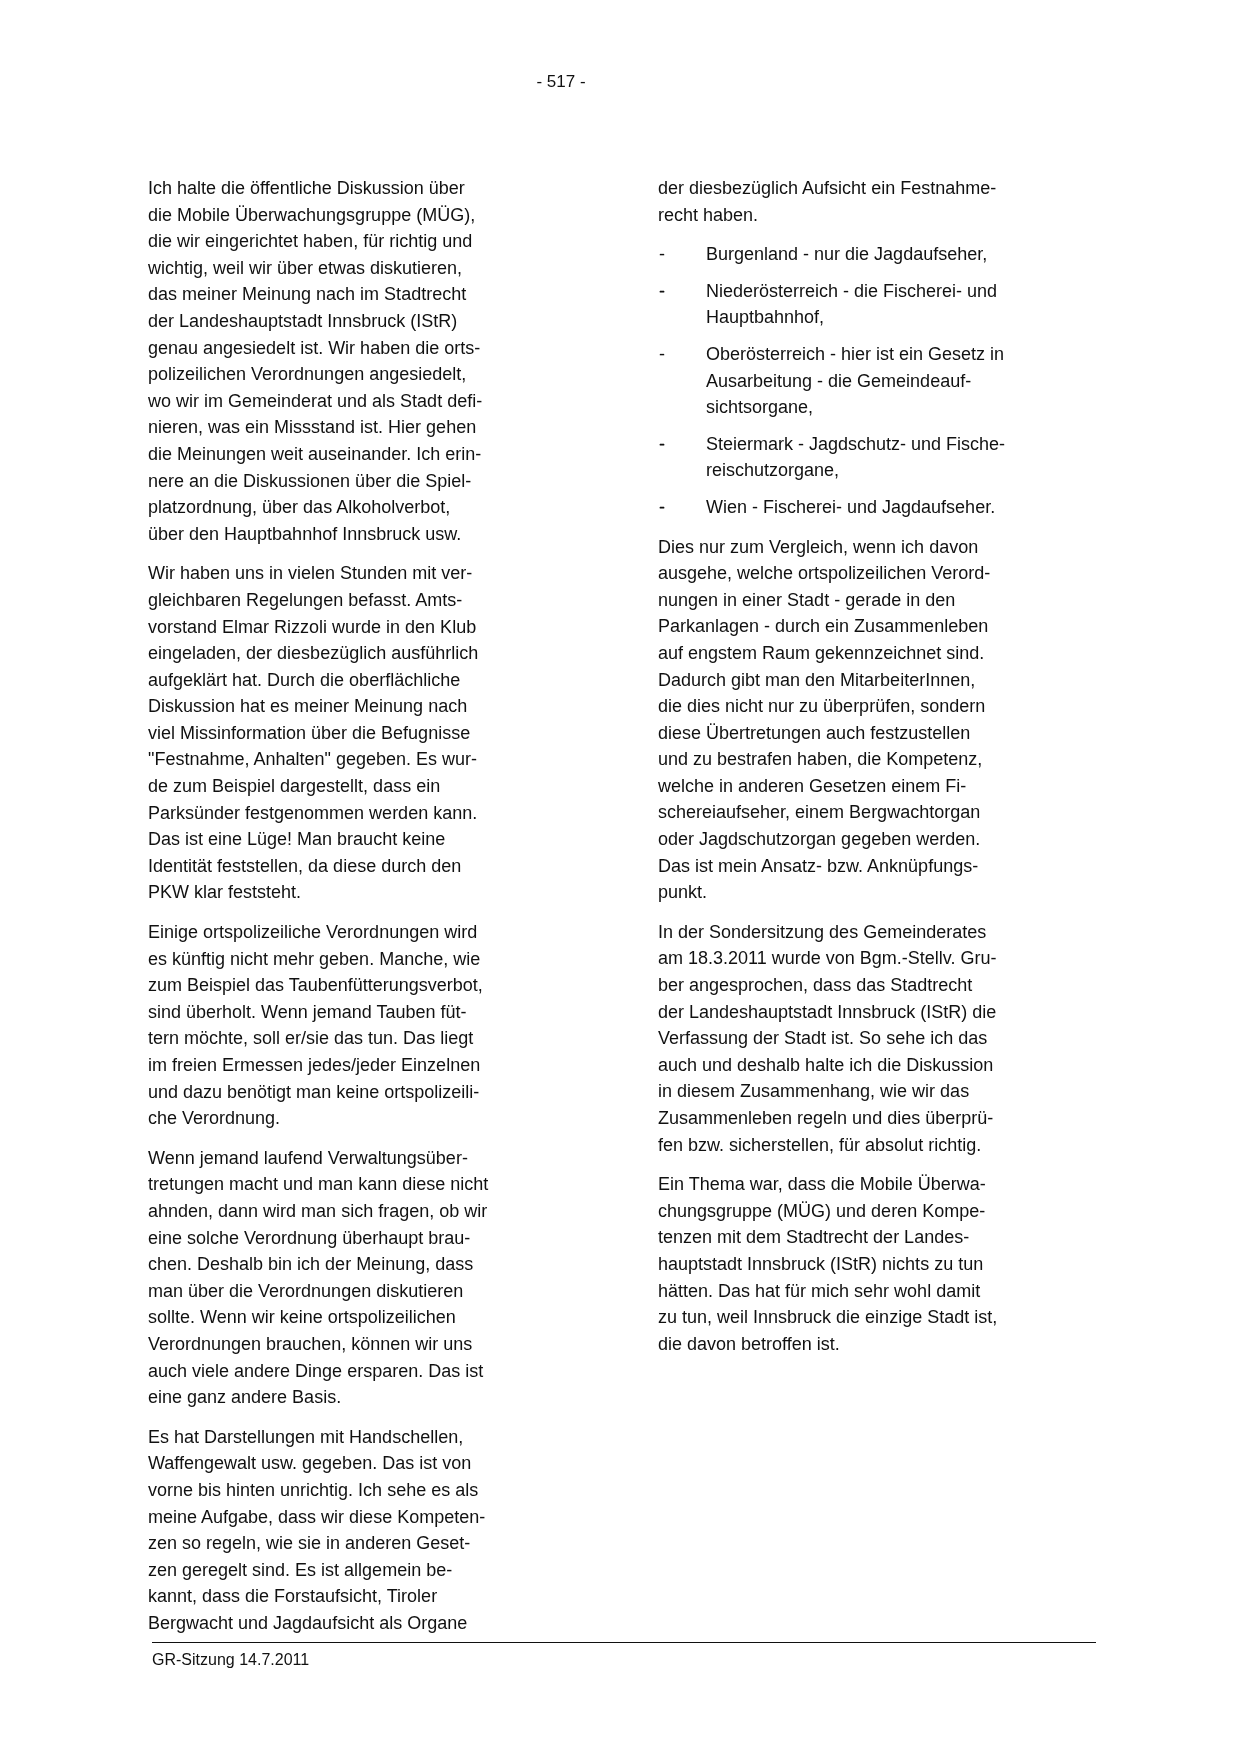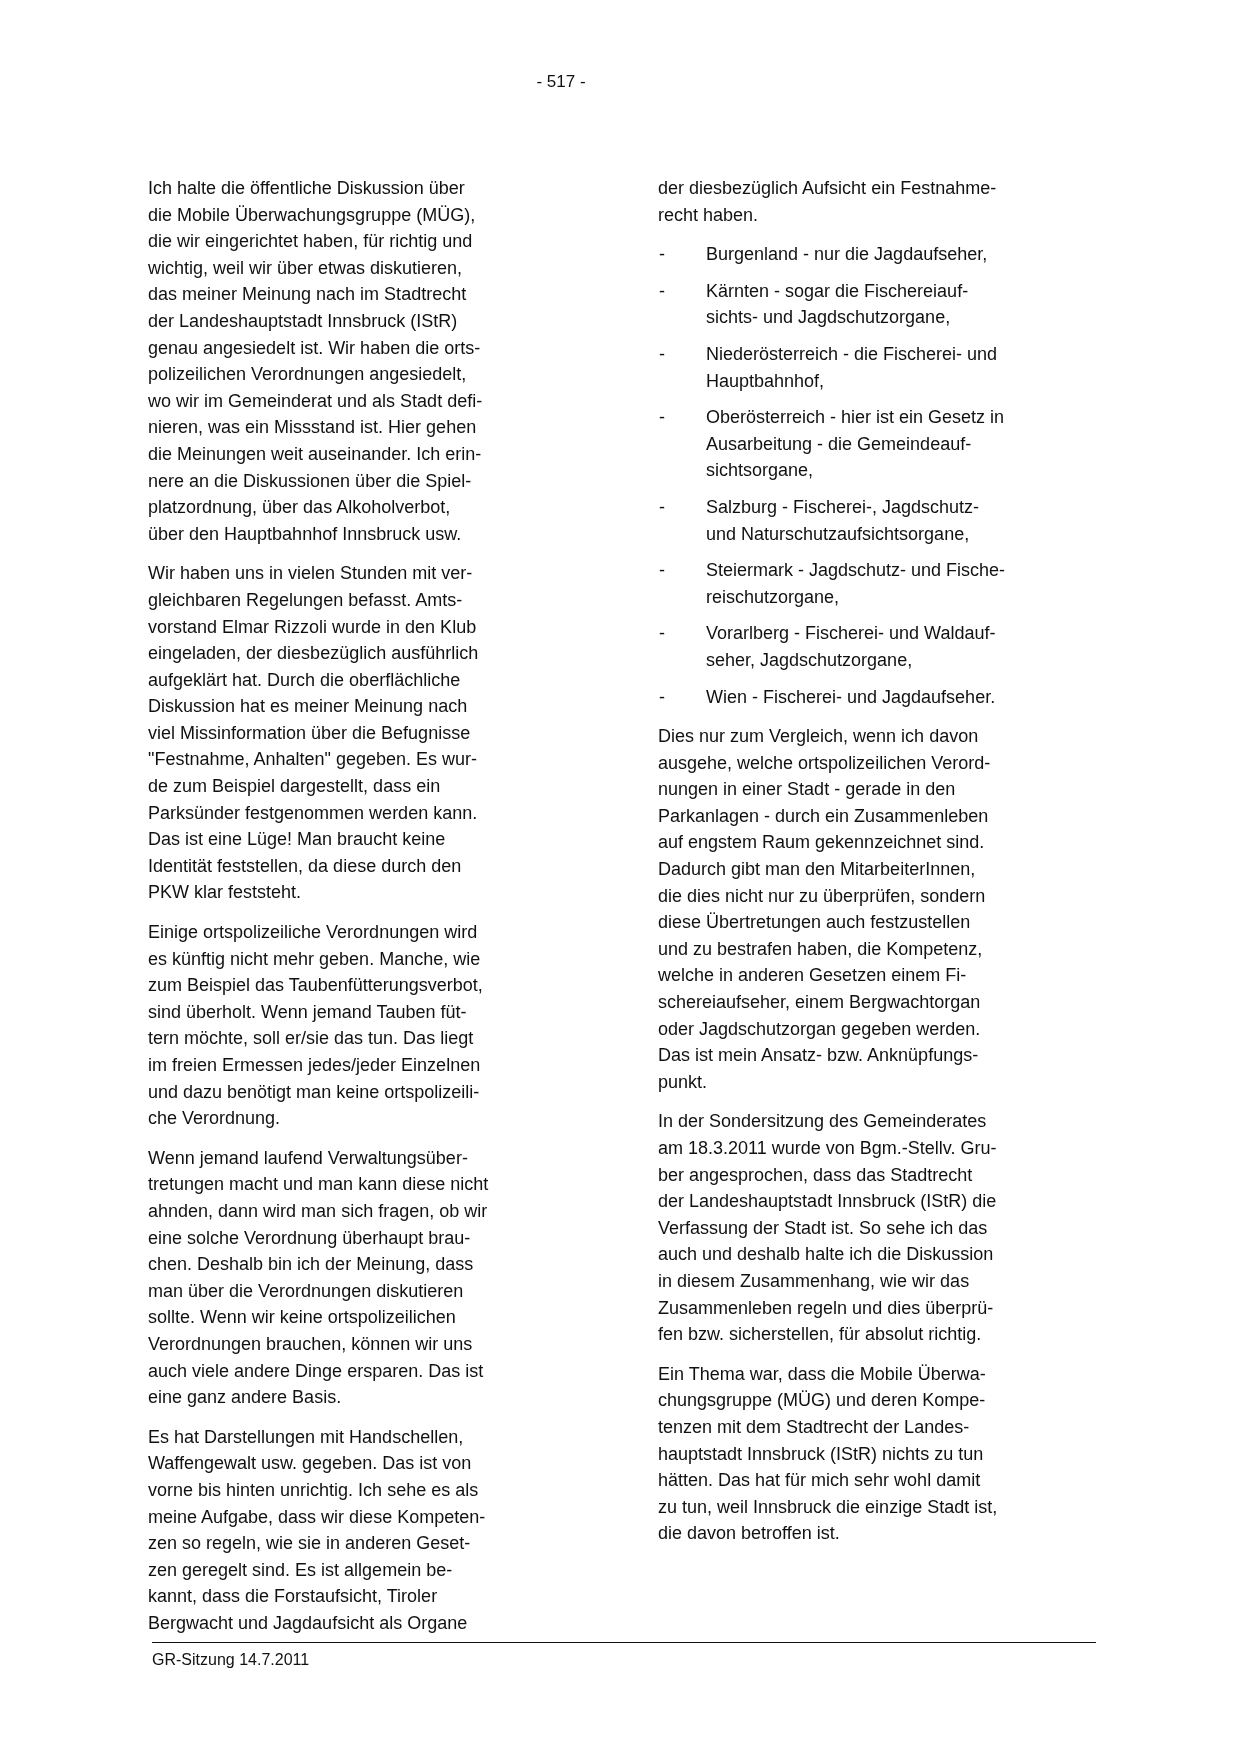--- a/index.html
+++ b/index.html
@@ -77,33 +77,30 @@
 zen geregelt sind. Es ist allgemein be-
 kannt, dass die Forstaufsicht, Tiroler
 Bergwacht und Jagdaufsicht als Organe</p>
 </div>
 
 <div class="col col-right">
   <p>der diesbezüglich Aufsicht ein Festnahme-
 recht haben.</p>
   <ul>
     <li><span class="dash">-</span><span>Burgenland - nur die Jagdaufseher,</span></li>
-    <li><span class="dash">-</span><span>Kärnten - sogar die Fischereiauf-
-sichts- und Jagdschutzorgane,</span></li>
+    <li><span class="dash">-</span></li>
     <li><span class="dash">-</span><span>Niederösterreich - die Fischerei- und
 Hauptbahnhof,</span></li>
     <li><span class="dash">-</span><span>Oberösterreich - hier ist ein Gesetz in
 Ausarbeitung - die Gemeindeauf-
 sichtsorgane,</span></li>
-    <li><span class="dash">-</span><span>Salzburg - Fischerei-, Jagdschutz-
-und Naturschutzaufsichtsorgane,</span></li>
+    <li><span class="dash">-</span></li>
     <li><span class="dash">-</span><span>Steiermark - Jagdschutz- und Fische-
 reischutzorgane,</span></li>
-    <li><span class="dash">-</span><span>Vorarlberg - Fischerei- und Waldauf-
-seher, Jagdschutzorgane,</span></li>
+    <li><span class="dash">-</span></li>
     <li><span class="dash">-</span><span>Wien - Fischerei- und Jagdaufseher.</span></li>
   </ul>
   <p>Dies nur zum Vergleich, wenn ich davon
 ausgehe, welche ortspolizeilichen Verord-
 nungen in einer Stadt - gerade in den
 Parkanlagen - durch ein Zusammenleben
 auf engstem Raum gekennzeichnet sind.
 Dadurch gibt man den MitarbeiterInnen,
 die dies nicht nur zu überprüfen, sondern
 diese Übertretungen auch festzustellen

